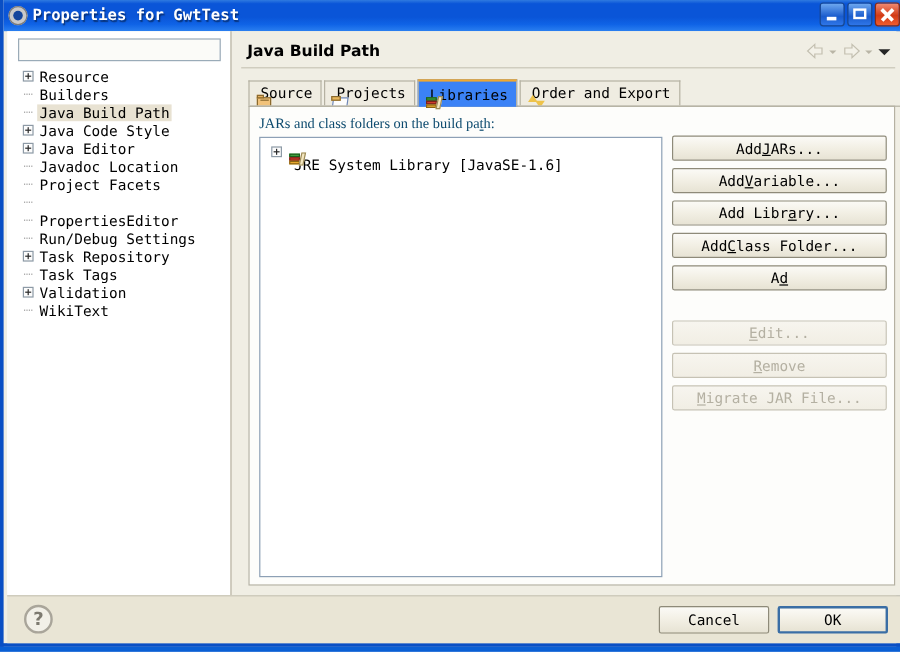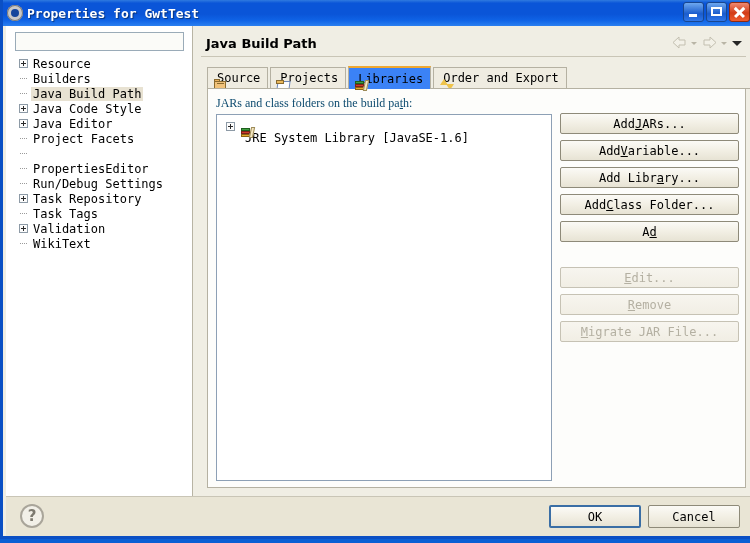--- a/index.html
+++ b/index.html
@@ -511,20 +511,24 @@
           <div class="tnode">
             <span class="exp"></span>
             <span class="tlabel">Java Code Style</span>
           </div>
           <div class="tnode">
             <span class="exp"></span>
             <span class="tlabel">Java Editor</span>
           </div>
           <div class="tnode">
             <span class="noexp"></span>
+            <span class="tlabel">Javadoc Location</span>
+          </div>
+          <div class="tnode">
+            <span class="noexp"></span>
             <span class="tlabel">Project Facets</span>
           </div>
           <div class="tnode">
             <span class="noexp"></span>
           </div>
           <div class="tnode">
             <span class="noexp"></span>
             <span class="tlabel">PropertiesEditor</span>
           </div>
           <div class="tnode">
@@ -644,18 +648,18 @@
               <span>igrate JAR File...</span>
             </div>
           </div>
       </div>
     </div>
   </div>
 
   <div class="footer">
     <div class="help-icon">?</div>
     <div class="footer-btns">
+      <div class="fbtn">Cancel</div>
       <div class="fbtn default">OK</div>
-      <div class="fbtn">Cancel</div>
     </div>
   </div>
 </div>
 <div class="bottom-strip"></div>
 
 </body></html>

